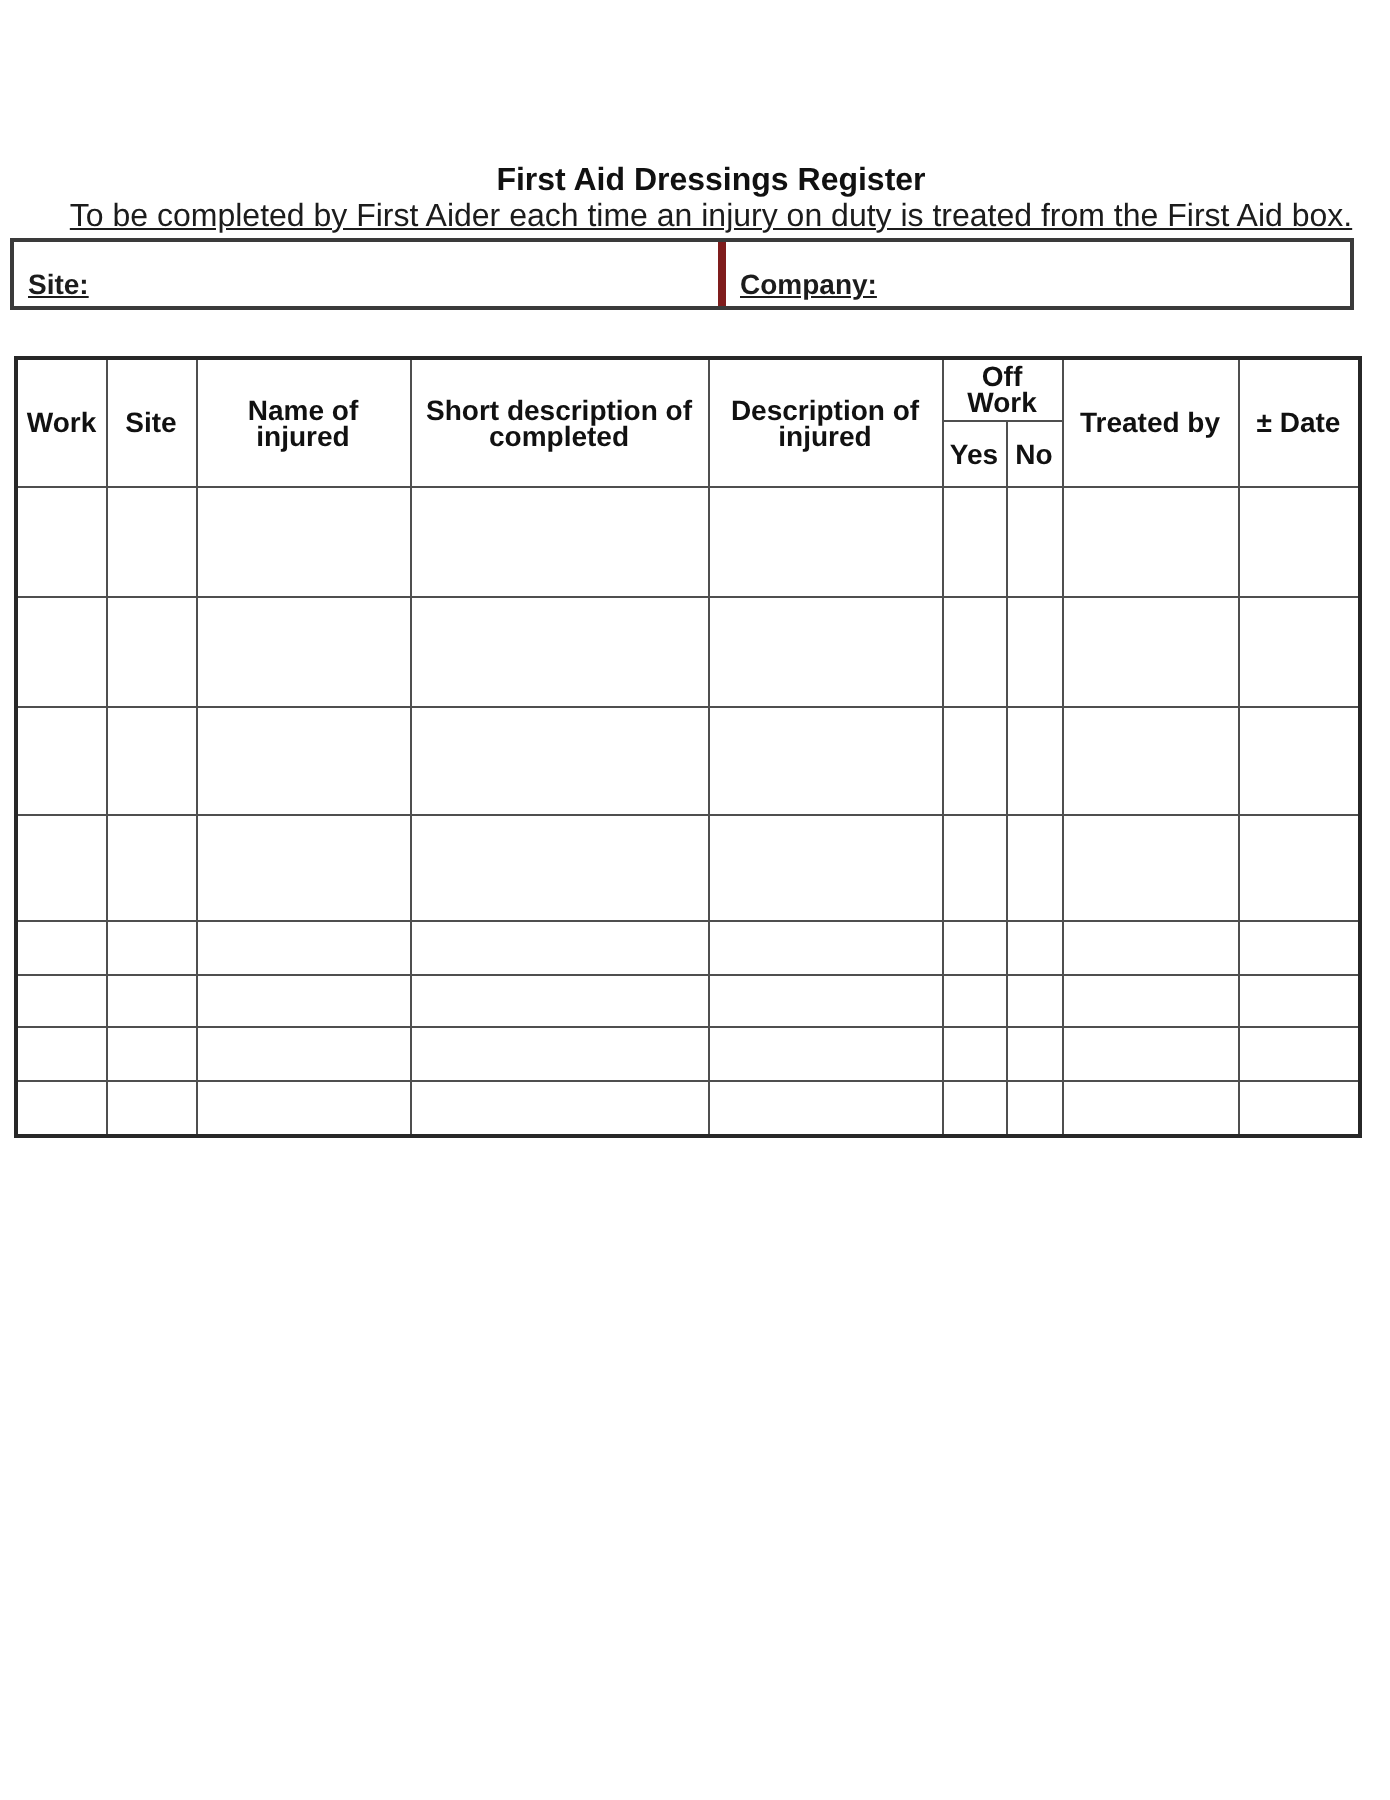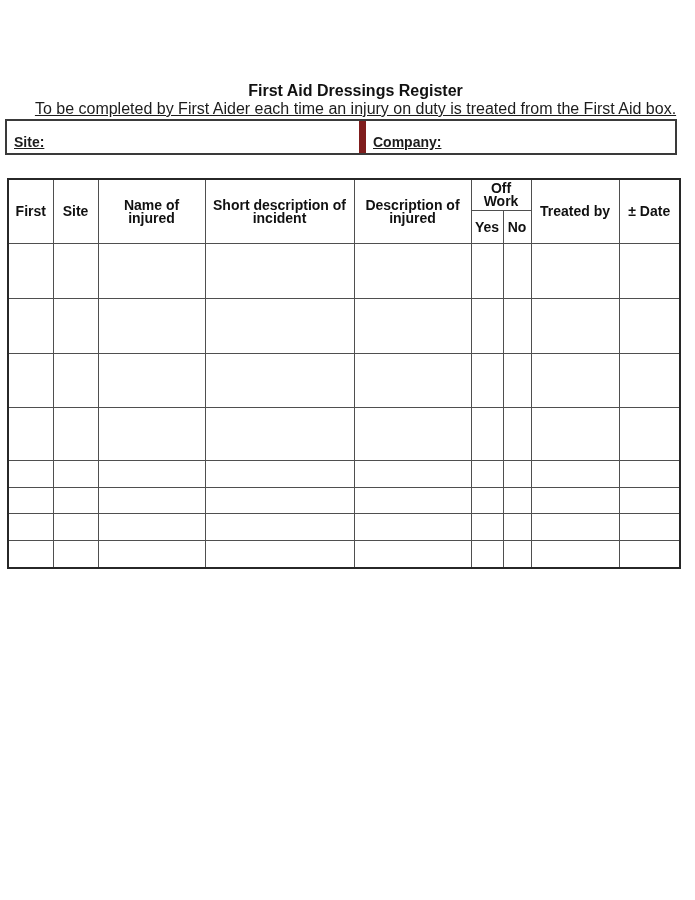--- a/index.html
+++ b/index.html
@@ -44,21 +44,21 @@
     background: #ffffff;
     text-decoration: underline;
   }
   .infocell {
     box-sizing: border-box;
     display: flex;
     align-items: flex-end;
     padding: 2px 4px 3px 7px;
   }
   .infocell.site { width: 352px; }
-  .infocell.company { flex: 1; border-left: 7px solid #7f1d1d; }
+  .infocell.company { flex: 1; border-left: 4px solid #7f1d1d; }
   .infolabel { font-weight: bold; font-size: 14px; line-height: 16px; }
   .infovalue { flex: 1; min-height: 16px; margin-left: 6px; }
 
   table.register {
     position: absolute;
     left: 7px; top: 178px;
     width: 672px;
     border-collapse: collapse;
     table-layout: fixed;
     background: #ffffff;
@@ -114,24 +114,24 @@
         <col style="width:107px">
       <col style="width:149px">
         <col style="width:117px">
         <col style="width:32px">
       <col style="width:28px">
         <col style="width:88px">
         <col style="width:61px">
     </colgroup>
     <thead>
       <tr class="head-main">
-        <th rowspan="2">First</th>
+        <th rowspan="2">Work</th>
         <th rowspan="2">Site</th>
         <th rowspan="2">Name of injured</th>
-        <th rowspan="2" class="pad">Short description of incident</th>
+        <th rowspan="2" class="pad">Short description of completed</th>
         <th rowspan="2" class="pad">Description of injured</th>
         <th colspan="2"><span class="offwork-text">Off Work</span></th>
         <th rowspan="2">Treated by</th>
         <th rowspan="2">± Date</th>
       </tr>
       <tr class="head-sub">
         <th class="subhead">Yes</th>
         <th class="subhead">No</th>
       </tr>
     </thead>

